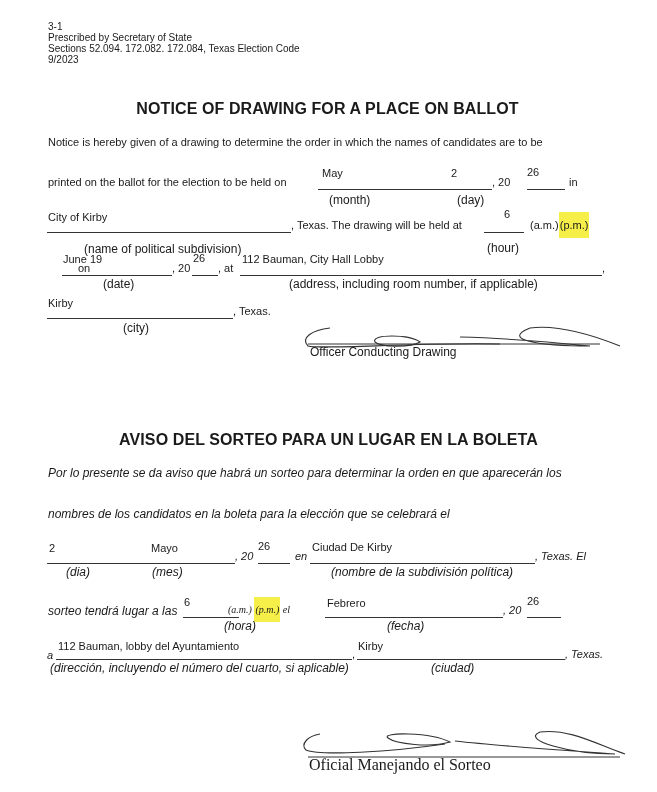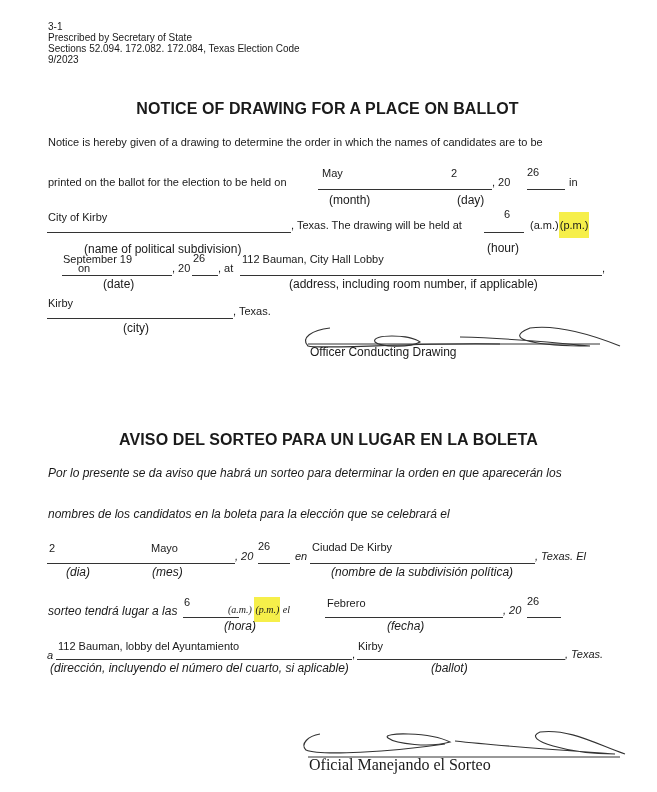--- a/index.html
+++ b/index.html
@@ -46,21 +46,21 @@
 <div class="abs body13" style="top:219px; left:291px;">, Texas. The drawing will be held at</div>
 <div class="abs body13" style="top:208px; left:504px;">6</div>
 <div class="line" style="top:232px; left:484px; width:40px;"></div>
 <div class="abs body13" style="top:219px; left:530px;">
   <span>(a.m.)</span><span class="hl" style="background: rgb(246, 239, 74);">(p.m.)</span>
 </div>
 <div class="abs cap" style="top:242px; left:84px;">(name of political subdivision)</div>
 <div class="abs cap" style="top:235px; left:487px;margin-top:6px;">(hour)</div>
 
 <div class="abs body13" style="top:262px; left:48px;margin-left:30px;">on</div>
-<div class="abs body13" style="top:253px; left:63px;">September 19</div>
+<div class="abs body13" style="top:253px; left:63px;">June 19</div>
 <div class="line" style="top:275px; left:62px; width:110px;"></div>
 <div class="abs body13" style="top:262px; left:172px;">, 20</div>
 <div class="abs body13" style="top:252px; left:193px;">26</div>
 <div class="line" style="top:275px; left:192px; width:26px;"></div>
 <div class="abs body13" style="top:262px; left:218px;">, at</div>
 <div class="abs body13" style="top:253px; left:242px;">112 Bauman, City Hall Lobby</div>
 <div class="line" style="top:275px; left:240px; width:362px;"></div>
 <div class="abs body13" style="top:262px; left:602px;">,</div>
 <div class="abs cap" style="top:277px; left:103px;">(date)</div>
 <div class="abs cap" style="top:277px; left:289px;">(address, including room number, if applicable)</div>
@@ -112,21 +112,21 @@
 <div class="abs cap it" style="top:619px; left:387px;">(fecha)</div>
 
 <div class="abs body13 it" style="top:649px; left:47px;">a</div>
 <div class="abs body13" style="top:640px; left:58px;">112 Bauman, lobby del Ayuntamiento</div>
 <div class="line" style="top:659px; left:56px; width:296px;"></div>
 <div class="abs body13" style="top:648px; left:352px;">,</div>
 <div class="abs body13" style="top:640px; left:358px;">Kirby</div>
 <div class="line" style="top:659px; left:357px; width:208px;"></div>
 <div class="abs body13 it" style="top:648px; left:565px;">, Texas.</div>
 <div class="abs cap it" style="top:661px; left:50px;">(dirección, incluyendo el número del cuarto, si aplicable)</div>
-<div class="abs cap it" style="top:661px; left:431px;">(ballot)</div>
+<div class="abs cap it" style="top:661px; left:431px;">(ciudad)</div>
 
 <svg class="sig" style="left:300px; top:728px;" width="340" height="36" viewBox="0 0 340 36">
   <path d="M20 6 C8 8, 0 16, 6 22 C20 28, 90 24, 145 16" fill="none" stroke="#333" stroke-width="1.2"></path>
   <path d="M88 10 C80 4, 130 4, 150 14 C130 20, 96 16, 88 10 Z" fill="none" stroke="#333" stroke-width="1.1"></path>
   <path d="M155 13 C200 18, 260 22, 315 26 C270 26, 220 12, 240 4 C270 0, 300 18, 325 26" fill="none" stroke="#333" stroke-width="1.1"></path>
   <line x1="8" y1="29" x2="320" y2="29" stroke="#333" stroke-width="1"></line>
 </svg>
 <div class="abs serif" style="top:756px; left:309px; font-size:16px;">Oficial Manejando el Sorteo</div>
 
 </body></html>

